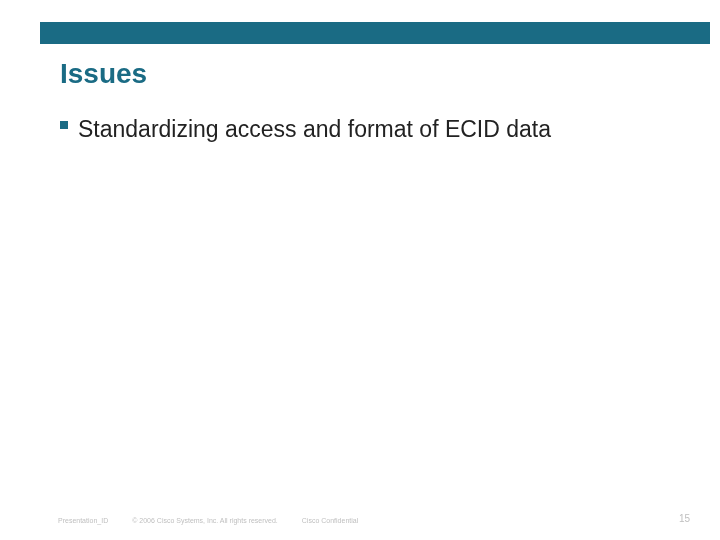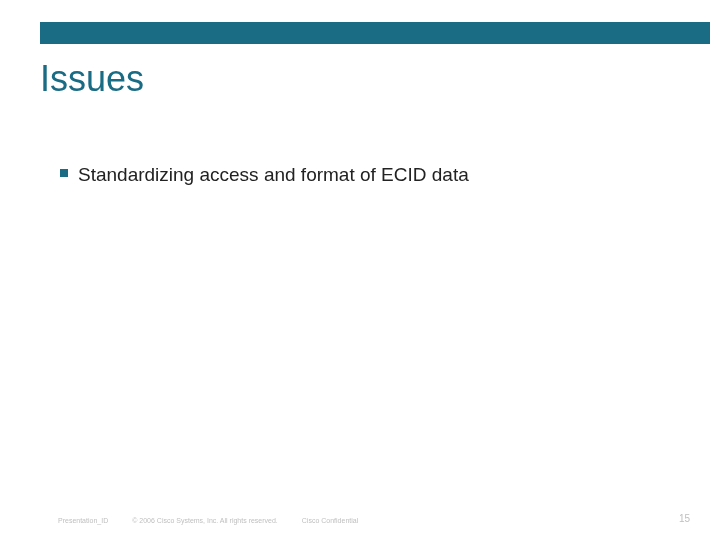--- a/index.html
+++ b/index.html
@@ -19,38 +19,37 @@
       position: absolute;
       top: 22px;
       left: 40px;
       right: 10px;
       height: 22px;
       background: #1a6b84;
     }
     .title {
       position: absolute;
       top: 58px;
-      left: 40px;
-      font-size: 36px;
-      font-weight: normal;
+      left: 60px;
+      font-size: 28px;
+      font-weight: bold;
       color: #1a6b84;
     }
     .bullet-list {
       position: absolute;
       top: 116px;
       left: 60px;
       right: 40px;
     }
     .bullet-item {
-      font-size: 19px;
+      font-size: 23px;
       color: #222222;
       margin-bottom: 20px;
       position: relative;
       padding-left: 18px;
-      margin-top: 48px;
     }
     .bullet-item::before {
       content: "";
       position: absolute;
       left: 0;
       top: 5px;
       width: 8px;
       height: 8px;
       background: #1a6b84;
     }

